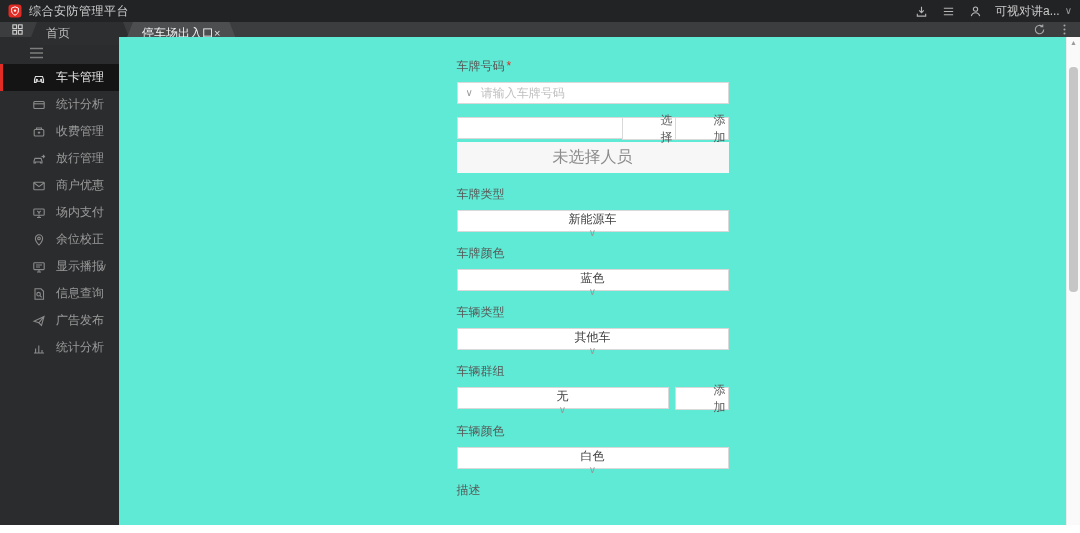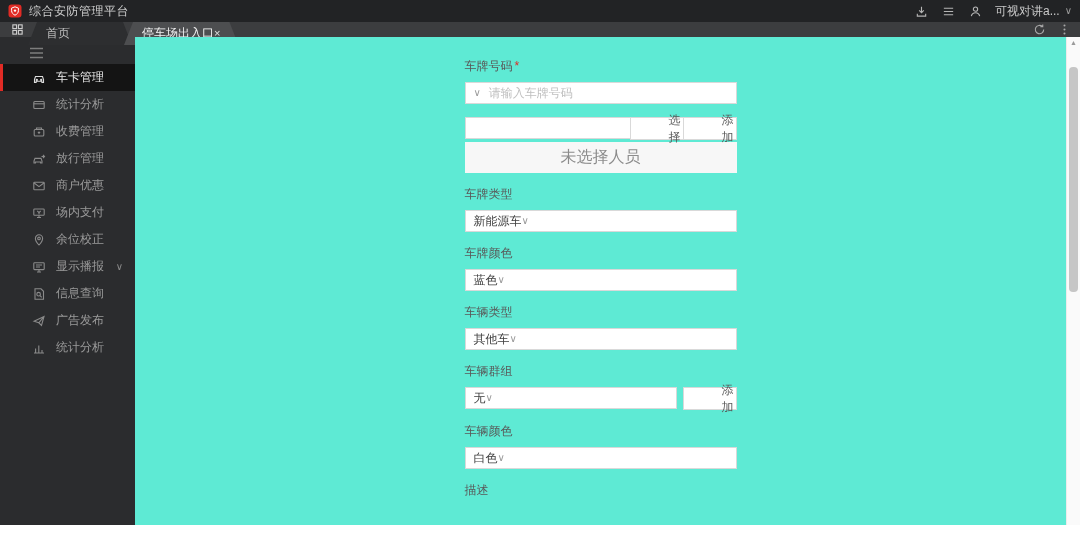--- a/index.html
+++ b/index.html
@@ -25,21 +25,21 @@
   .tab.inactive { background:#2d2e30; color:#bdbdbd; margin-left:-6px; min-width:104px; }
   .tab.active   { background:#4d4e50; color:#f2f2f2; margin-left:-8px; min-width:108px; }
   .tab-close { font-size:11px; color:#e0e0e0; cursor:pointer; line-height:1; }
   .tabbar-right { margin-left:auto; display:flex; align-items:center; gap:10px; padding-right:8px; }
   .tabbar-right .tb-icon { color:#a8a8a8; }
 
   
   .shell { display:flex; height:488px; }
 
   
-  .sidebar { width:135px; background:#2b2c2e; flex:0 0 auto; padding-top:6px; }
+  .sidebar { width:119px; background:#2b2c2e; flex:0 0 auto; padding-top:6px; }
   .collapse-row { height:20px; display:flex; align-items:center; padding-left:29px; color:#7d7d7d; cursor:pointer; }
   .menu { margin-top:1px; }
   .menu-item { height:27px; display:flex; align-items:center; padding-left:29px; cursor:pointer;
                color:#9a9a9a; font-size:12px; border-left:3px solid transparent; position:relative; }
   .menu-item .mi-icon { width:14px; height:14px; margin-right:10px; display:flex; align-items:center; justify-content:center; color:#8a8a8a; }
   .menu-item.active { background:#141414; color:#e8e8e8; border-left-color:#e12b25; }
   .menu-item.active .mi-icon { color:#dcdcdc; }
   .mi-chevron { position:absolute; right:12px; color:#8a8a8a; font-size:10px; }
 
   
@@ -60,21 +60,21 @@
   .placeholder { color:#bfbfbf; }
   .chev { color:#9a9a9a; font-size:10px; line-height:1; }
   .row { display:flex; }
   .text-input { flex:1 1 auto; height:22px; border:1px solid #d9d9d9; padding:0 8px;
                 font-size:12px; color:#404040; outline:none; min-width:0; }
   .mini-btn { width:54px; height:23px; border:1px solid #d9d9d9; background:#fff; color:#595959;
               font-size:12px; display:flex; align-items:center; justify-content:center;
               cursor:pointer; margin-left:-1px; flex:0 0 auto;padding-left:36px; }
   .empty-note { margin-top:2px; height:31px; background:#f7f7f7; display:flex; align-items:center;
                 justify-content:center; font-size:16px; color:#8c8c8c; }
-  .select { padding:0 8px; cursor:pointer; }
+  .select { padding:0 8px; cursor:pointer;flex-direction:column; }
   .select .val { color:#404040; }
   .grp-row .select { flex:1 1 auto; }
   .grp-row .mini-btn { margin-left:6px; }
 </style>
 </head>
 <body>
 
 <div class="topbar">
   <span class="logo-box">
     <svg width="14" height="14" viewBox="0 0 14 14">

